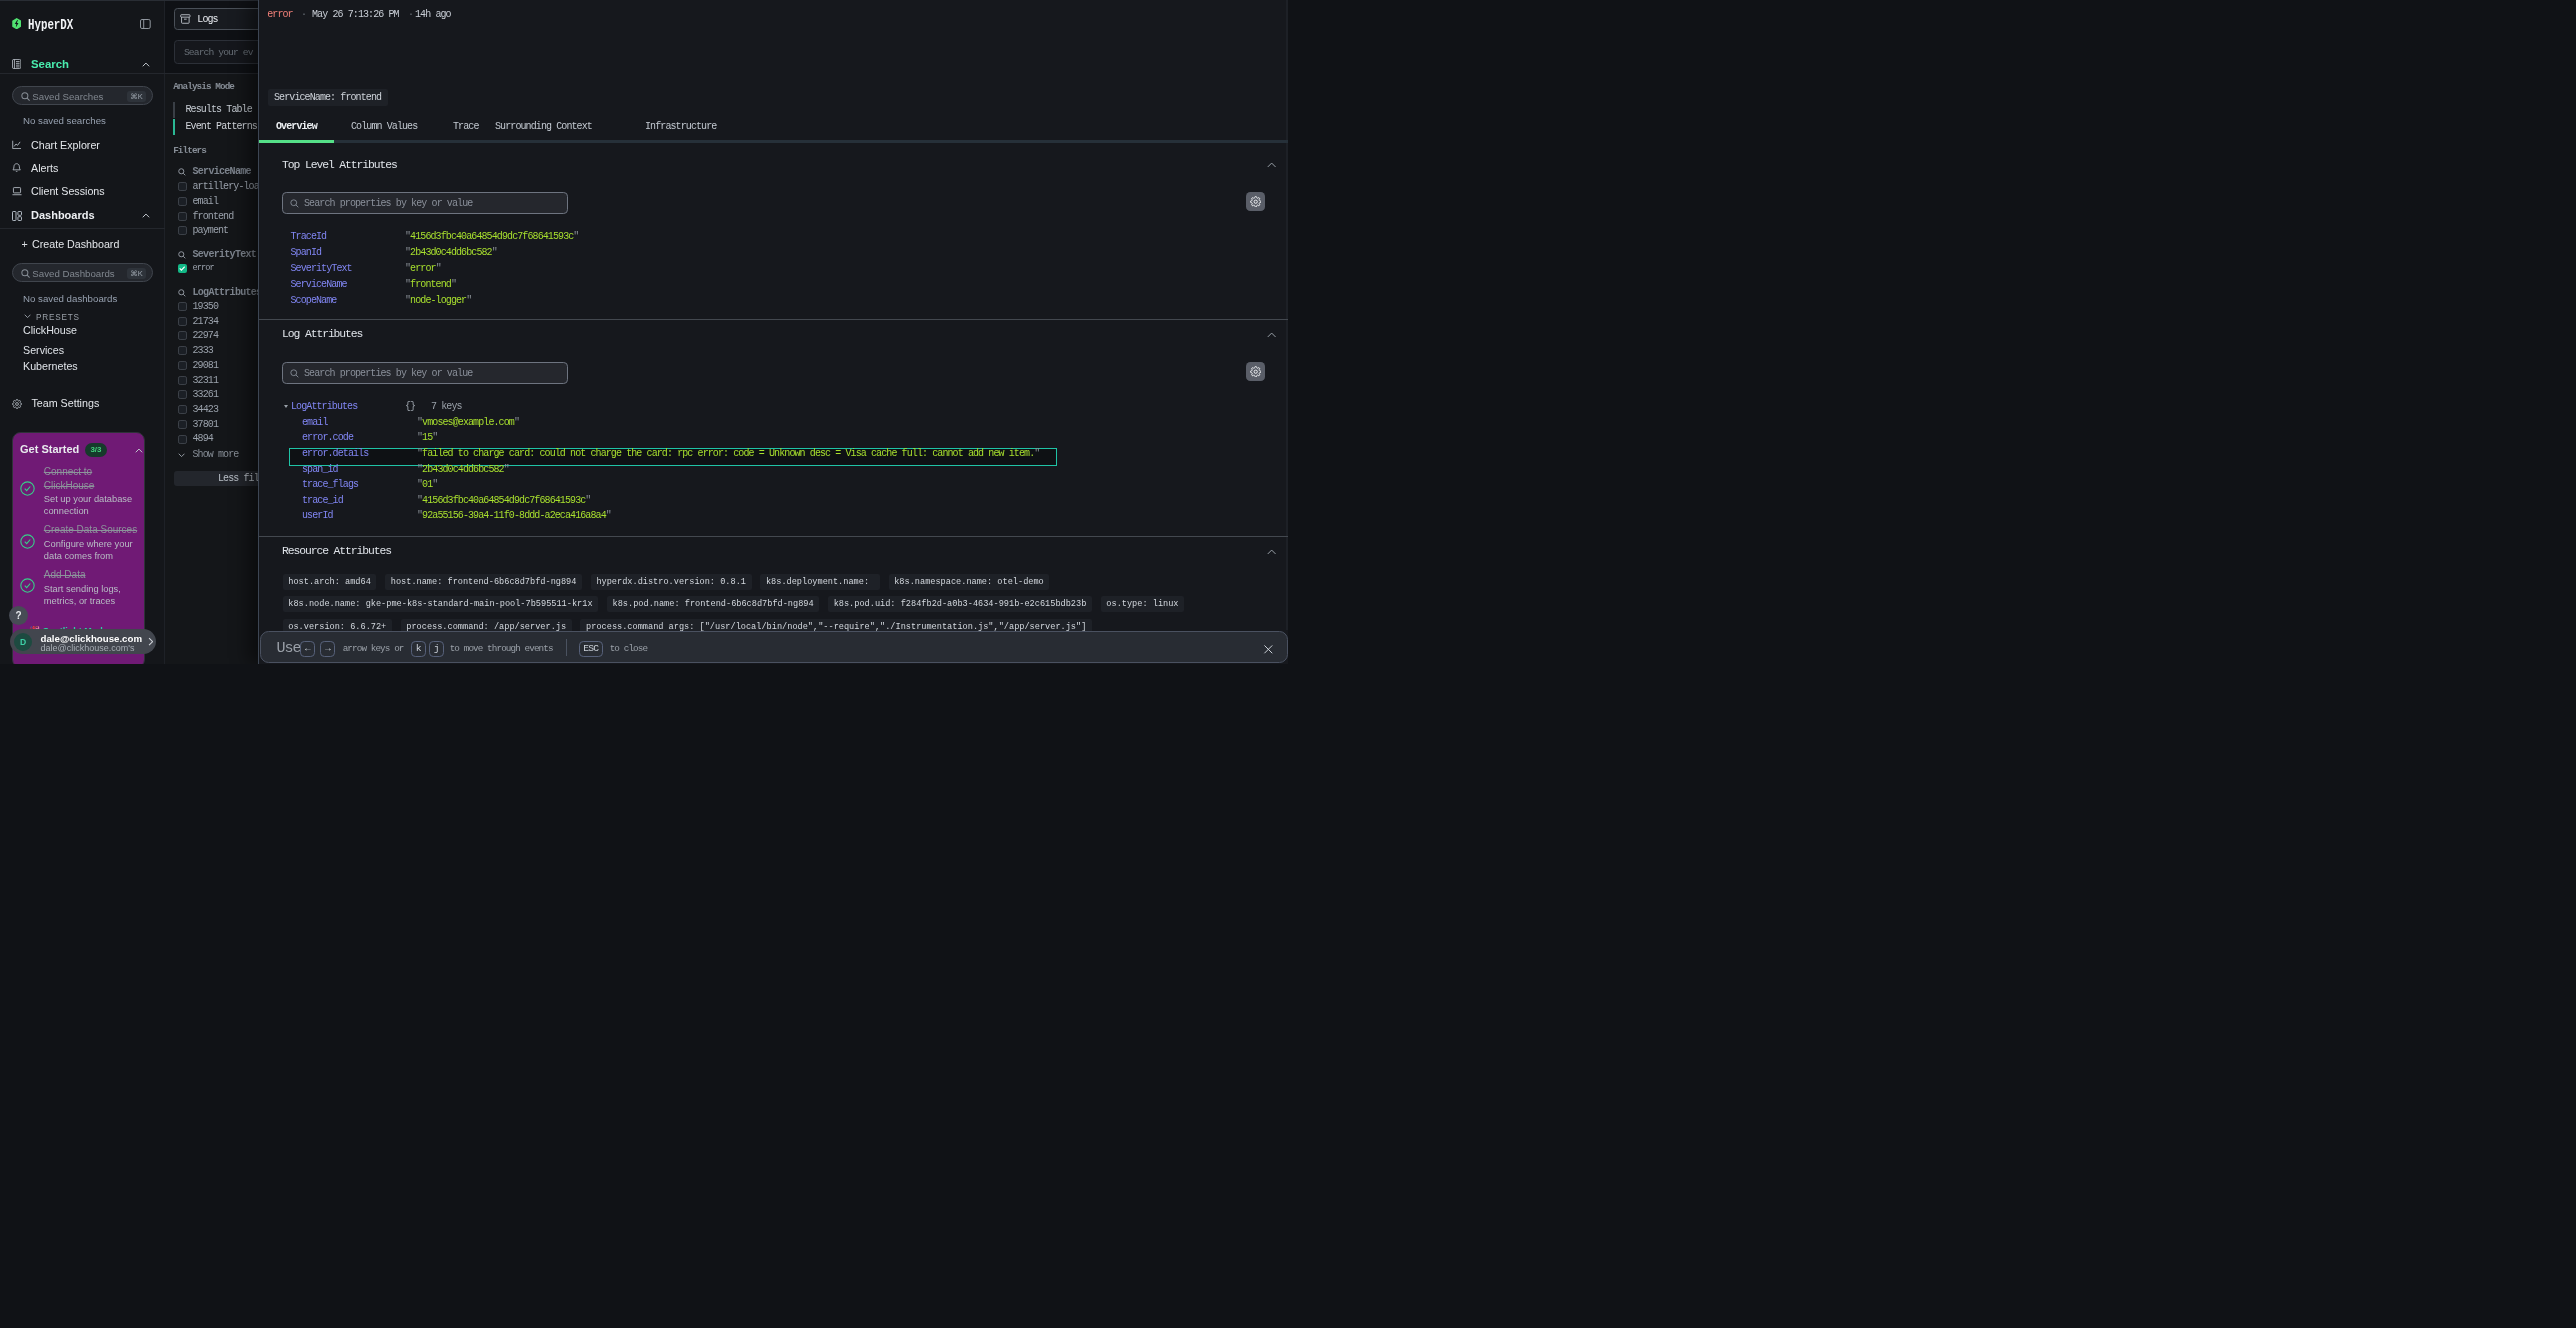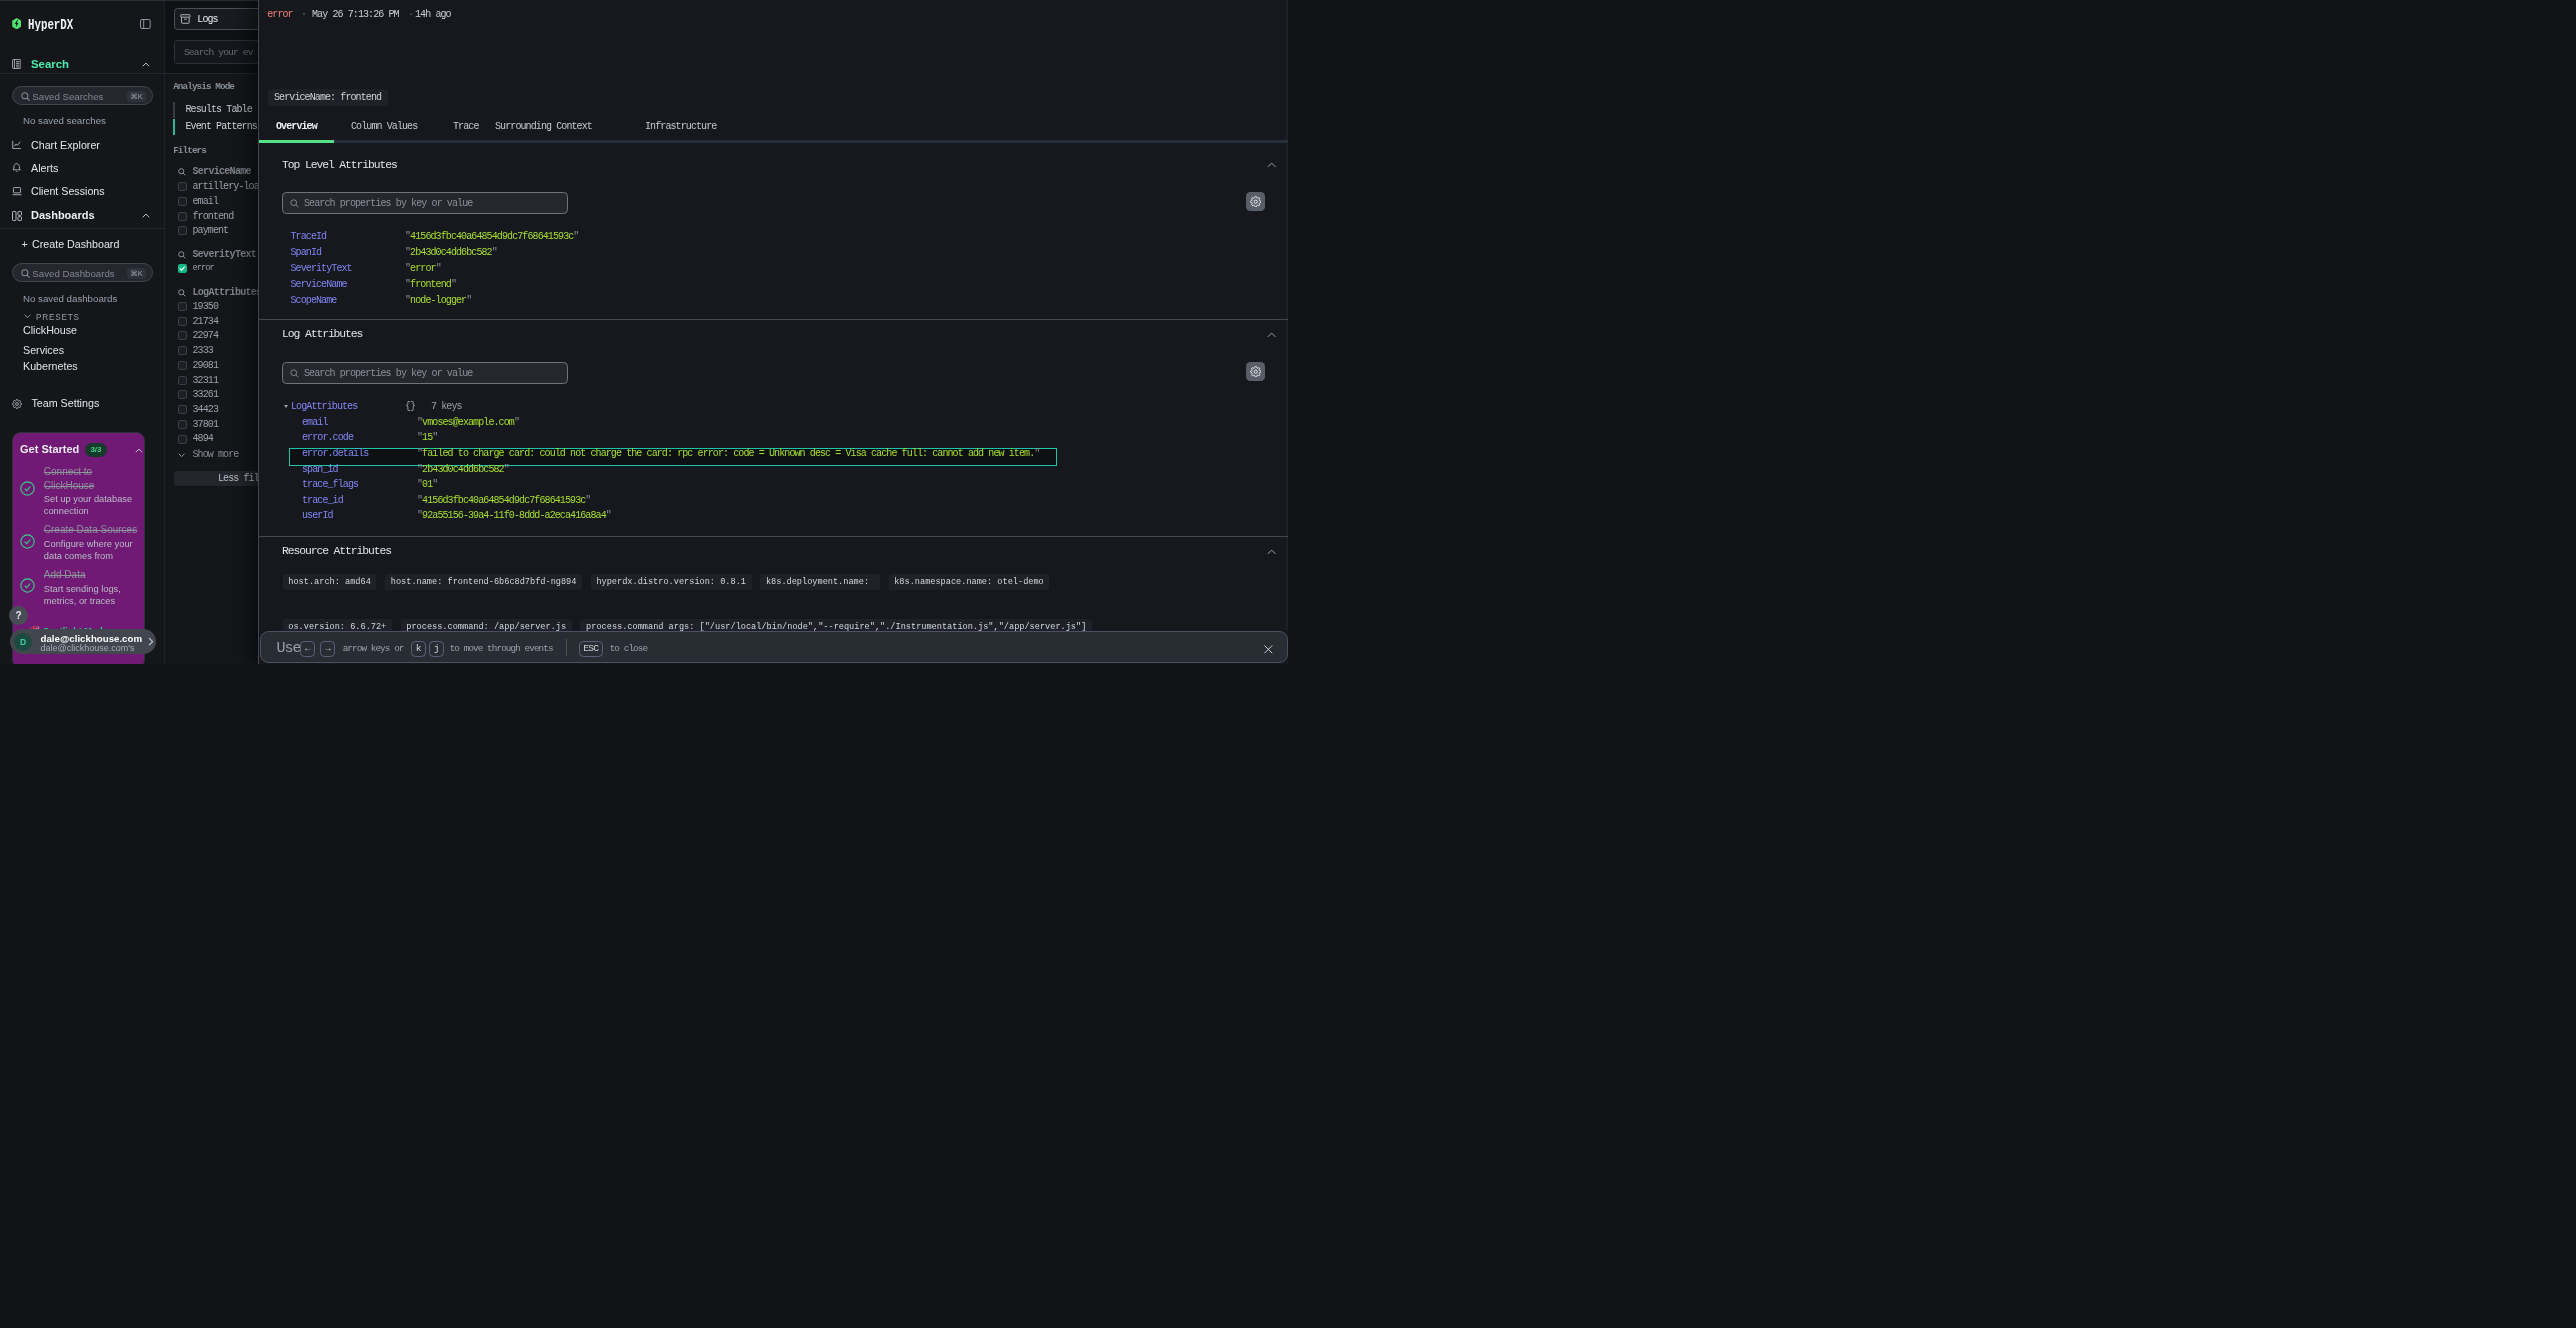--- a/index.html
+++ b/index.html
@@ -351,20 +351,26 @@
     <svg class="abs" style="left:1008px; top:549px;" width="9.3" height="5.7" viewBox="0 0 13 8" fill="none" stroke="#9aa1a9" stroke-width="1.4">
         <path d="M1 7 L6.5 1.5 L12 7"></path>
       </svg>
     <div class="abs" style="left:23.6px; top:574px; display:flex; gap:8.6px;">
       <div class="chip">host.arch: amd64</div>
       <div class="chip">host.name: frontend-6b6c8d7bfd-ng894</div>
       <div class="chip">hyperdx.distro.version: 0.8.1</div>
       <div class="chip">k8s.deployment.name: </div>
       <div class="chip">k8s.namespace.name: otel-demo</div>
     </div>
+    <div class="abs" style="left:23.6px; top:596px; display:flex; gap:8.6px;">
+      <div class="chip">k8s.node.name: gke-pme-k8s-standard-main-pool-7b595511-kr1x</div>
+      <div class="chip">k8s.pod.name: frontend-6b6c8d7bfd-ng894</div>
+      <div class="chip">k8s.pod.uid: f284fb2d-a0b3-4634-991b-e2c615bdb23b</div>
+      <div class="chip">os.type: linux</div>
+    </div>
     <div class="abs" style="left:23.6px; top:619px; display:flex; gap:8.6px;">
       <div class="chip">os.version: 6.6.72+</div>
       <div class="chip">process.command: /app/server.js</div>
       <div class="chip">process.command args: ["/usr/local/bin/node","--require","./Instrumentation.js","/app/server.js"]</div>
     </div>
 
     <div class="abs" style="left:0.7px; top:631px; width:1028px; height:31.5px; background:#282c33; border:0.7px solid #4a5160; border-radius:8.6px;">
       <div class="t mono" style="left:15.7px; top:11px; font-size:15px; letter-spacing:-0.9px; color:#9aa0a8;">Use</div>
       <div class="abs kbtn" style="left:39px; top:8.6px; width:15.7px;">←</div>
       <div class="abs kbtn" style="left:59px; top:8.6px; width:15.7px;">→</div>

